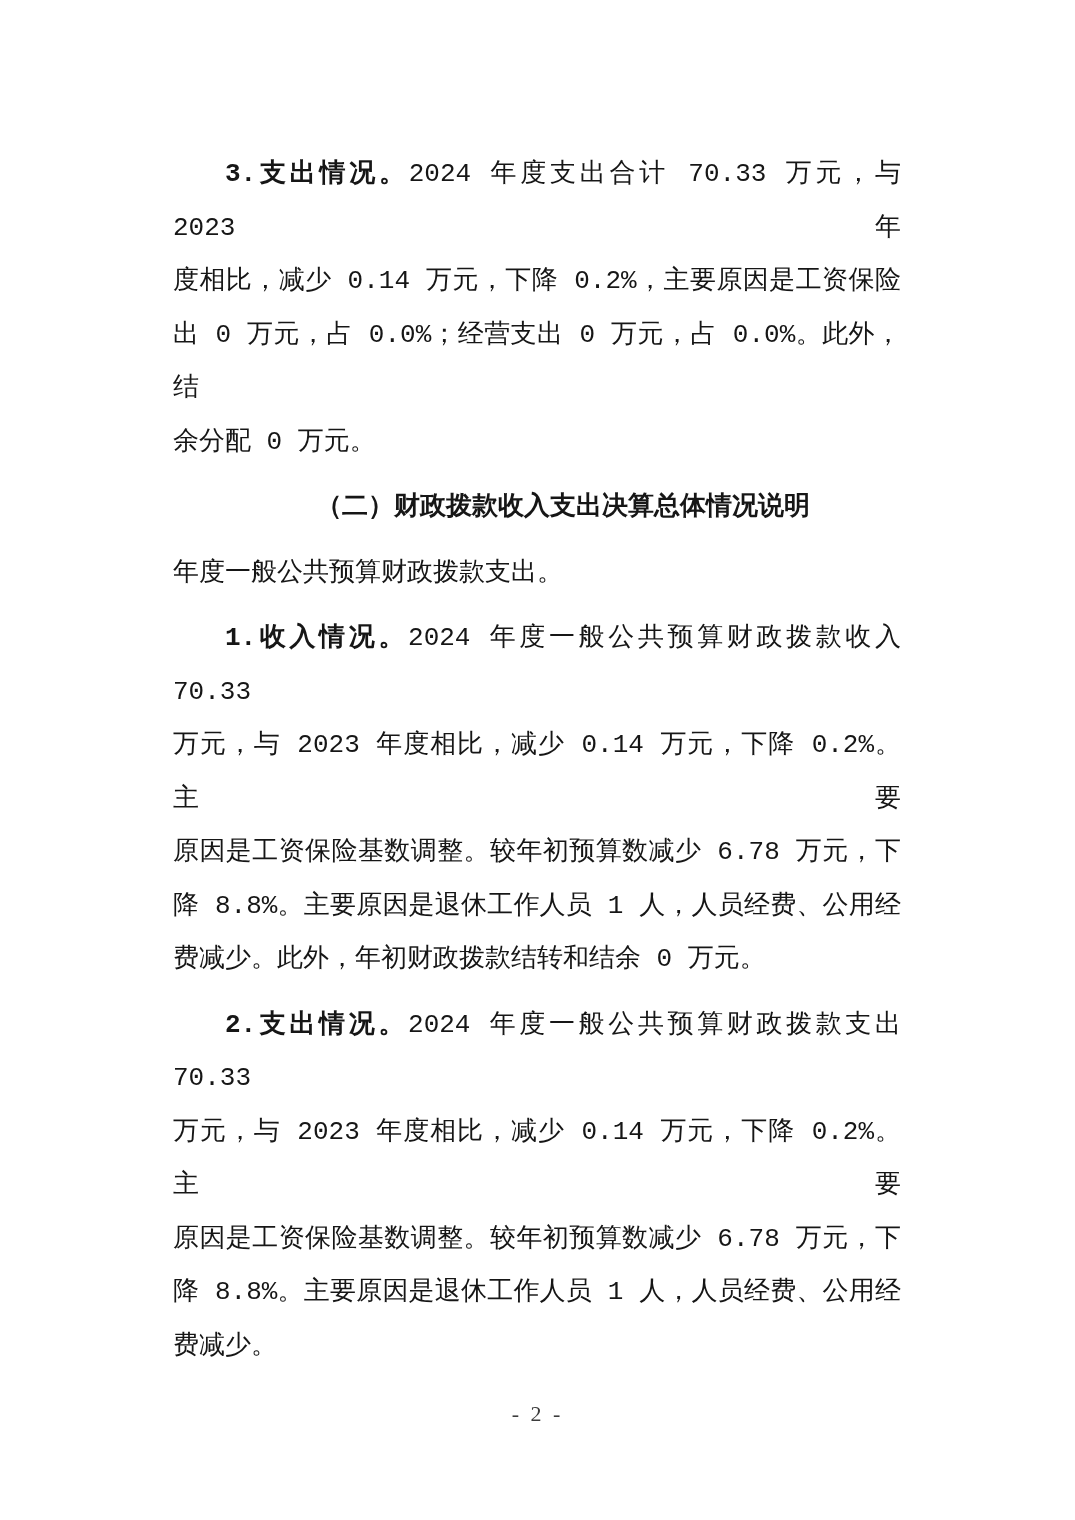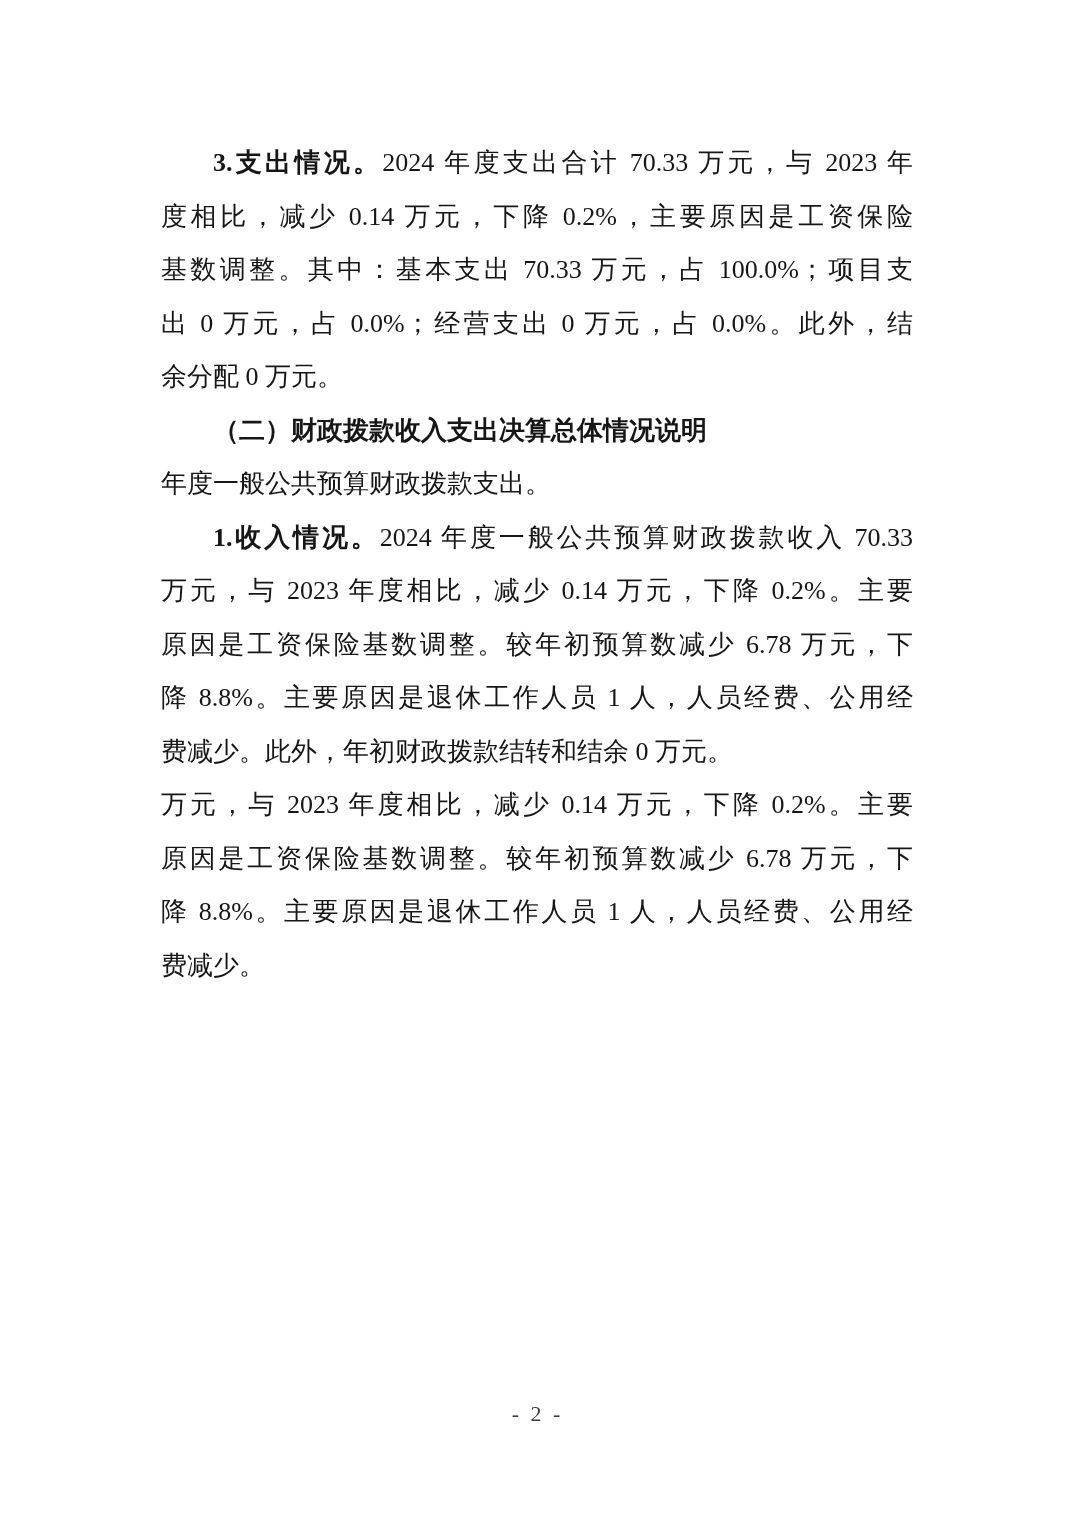--- a/index.html
+++ b/index.html
@@ -18,38 +18,38 @@
   }
   .doc-body {
     position: absolute;
     left: 161px;
     top: 136px;
     width: 752px;
     font-size: 26px;
     line-height: 53.5px;
     color: #161616;
   }
-  .block { margin: 0; padding: 0; }
+  .block { margin: 12px; padding: 0; font-family: Liberation Mono, monospace; }
   .pline {
     text-align: justify;
     text-align-last: justify;
     min-height: 53.5px;
   }
   .pline.last {
     text-align: right;
     text-align-last: left;
   }
   .pline.first { text-indent: 2em; }
   .pline .lead { font-weight: 700; }
   .heading {
     font-weight: 700;
     text-indent: 2em;
     line-height: 53.5px;
     min-height: 53.5px;
-    text-align: left;
+    text-align: center;
   }
   .footer {
     position: absolute;
     left: 0;
     top: 1400px;
     width: 100%;
     text-align: center;
     font-size: 22px;
     line-height: 28px;
     color: #3c3c3c;
@@ -57,38 +57,38 @@
   }
 </style>
 </head>
 <body>
 
 <div class="page">
   <div class="doc-body" id="doc-body">
       <div class="block">
         <div class="pline first"><span class="lead">3.支出情况。</span><span>2024 年度支出合计 70.33 万元，与 2023 年</span></div>
         <div class="pline">度相比，减少 0.14 万元，下降 0.2%，主要原因是工资保险</div>
-        <div class="pline">基数调整。其中：基本支出 70.33 万元，占 100.0%；项目支</div>
         <div class="pline">出 0 万元，占 0.0%；经营支出 0 万元，占 0.0%。此外，结</div>
         <div class="pline last">余分配 0 万元。</div>
       </div>
       <div class="block">
         <div class="heading">（二）财政拨款收入支出决算总体情况说明</div>
       </div>
       <div class="block">
         <div class="pline last">年度一般公共预算财政拨款支出。</div>
       </div>
       <div class="block">
         <div class="pline first"><span class="lead">1.收入情况。</span><span>2024 年度一般公共预算财政拨款收入 70.33</span></div>
         <div class="pline">万元，与 2023 年度相比，减少 0.14 万元，下降 0.2%。主要</div>
         <div class="pline">原因是工资保险基数调整。较年初预算数减少 6.78 万元，下</div>
         <div class="pline">降 8.8%。主要原因是退休工作人员 1 人，人员经费、公用经</div>
         <div class="pline last">费减少。此外，年初财政拨款结转和结余 0 万元。</div>
       </div>
       <div class="block">
+        <div class="pline first"><span class="lead">2.支出情况。</span><span>2024 年度一般公共预算财政拨款支出 70.33</span></div>
         <div class="pline">万元，与 2023 年度相比，减少 0.14 万元，下降 0.2%。主要</div>
         <div class="pline">原因是工资保险基数调整。较年初预算数减少 6.78 万元，下</div>
         <div class="pline">降 8.8%。主要原因是退休工作人员 1 人，人员经费、公用经</div>
         <div class="pline last">费减少。</div>
       </div>
     </div>
   <div class="footer">
     <span>- 2 -</span>
   </div>
 </div>

